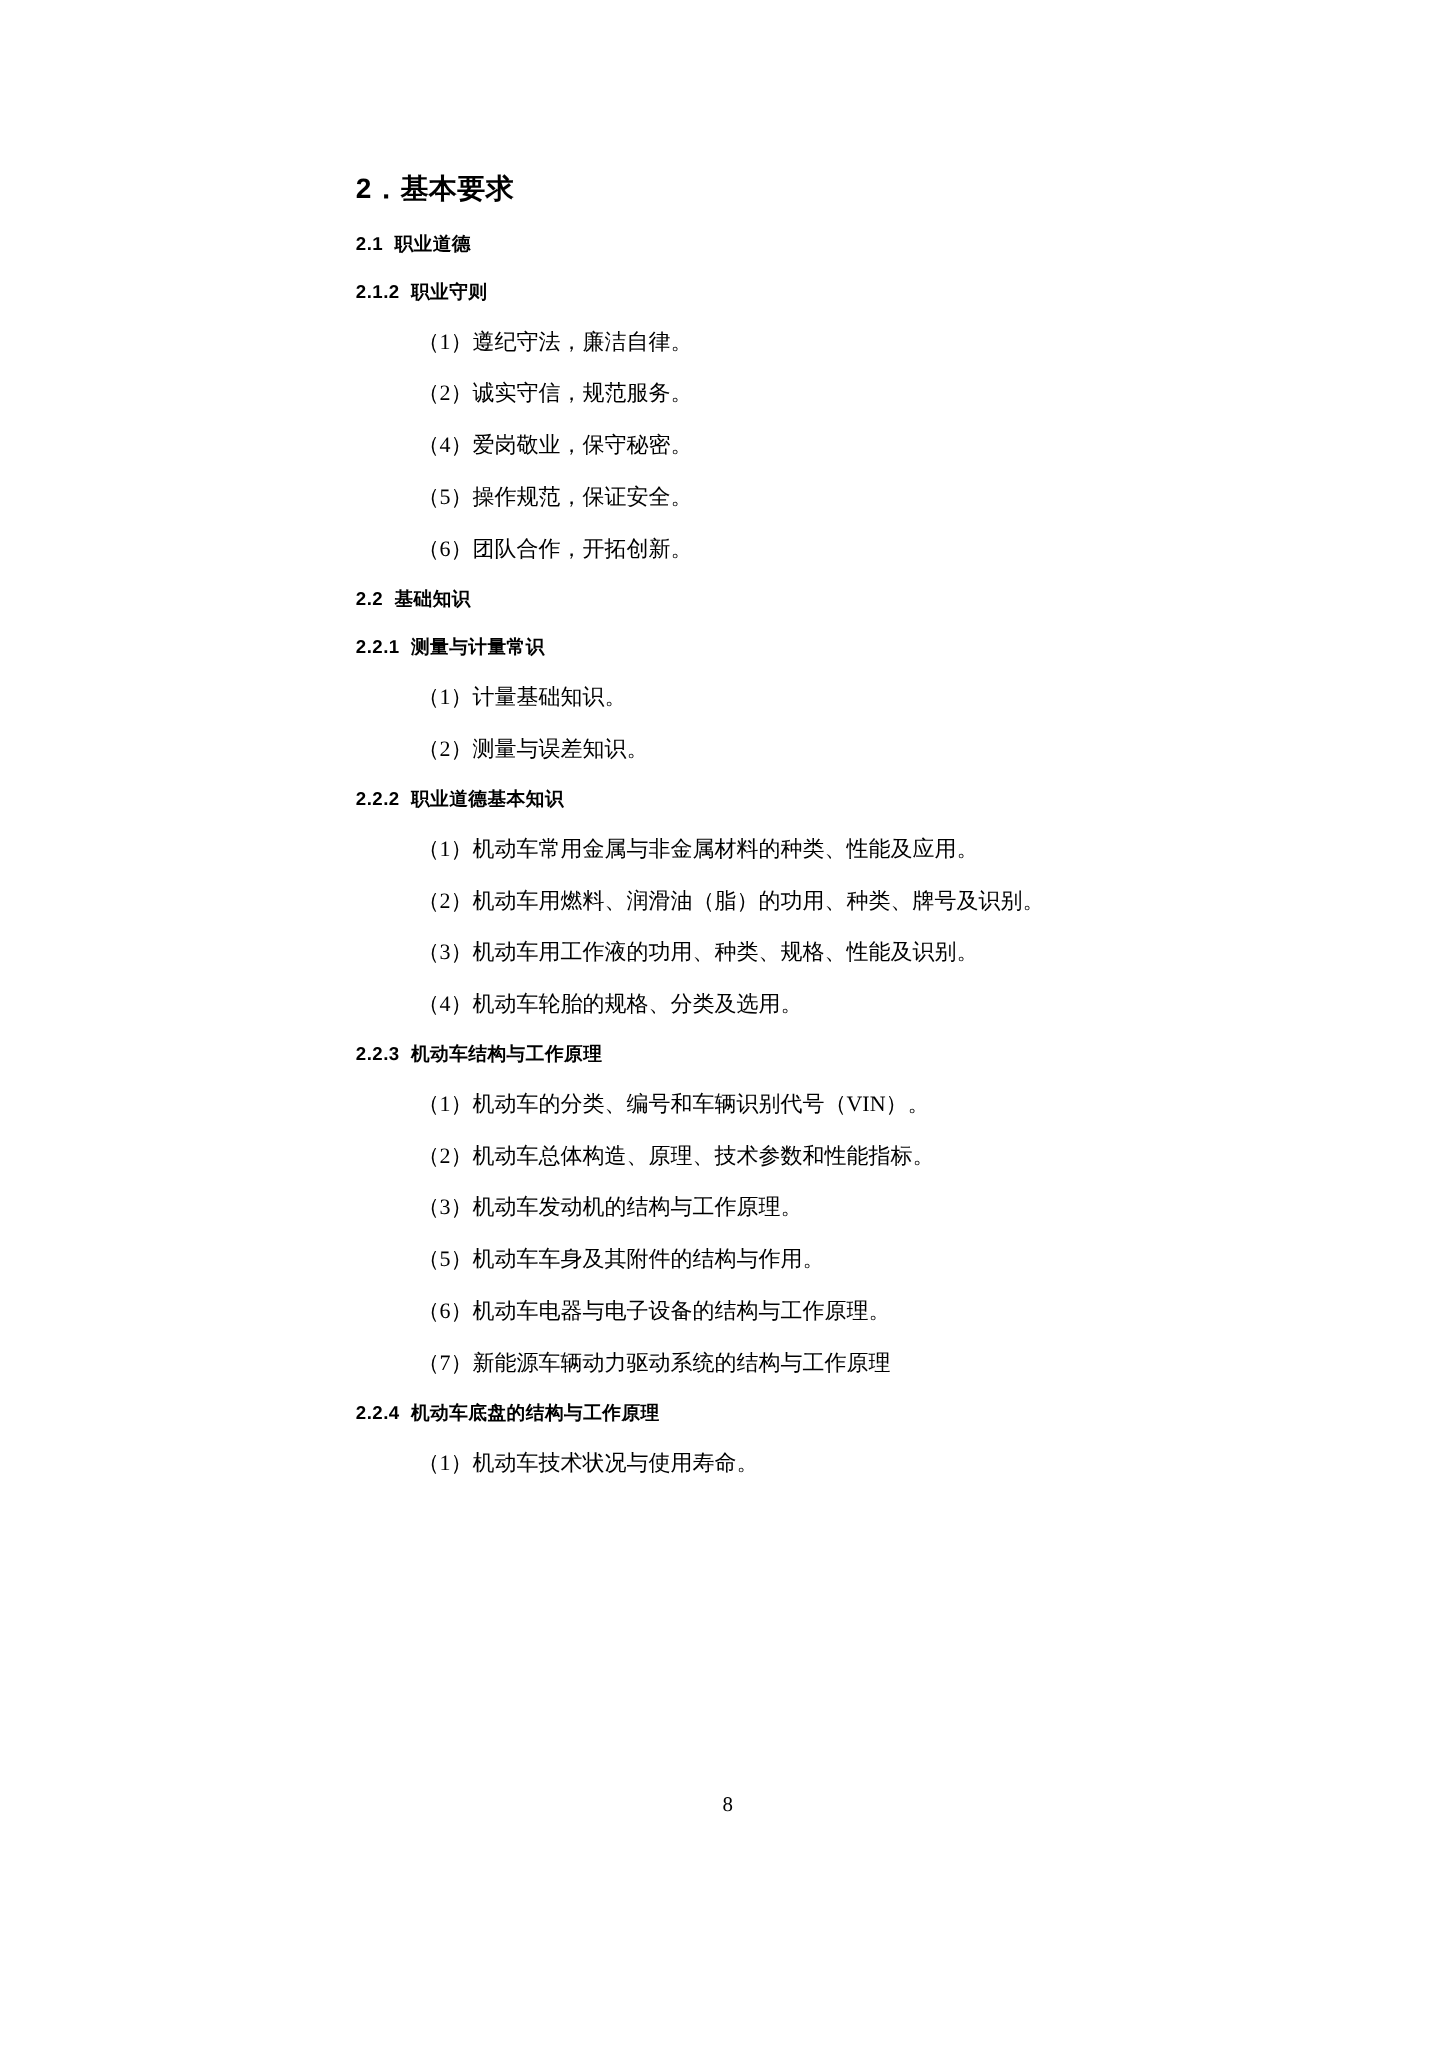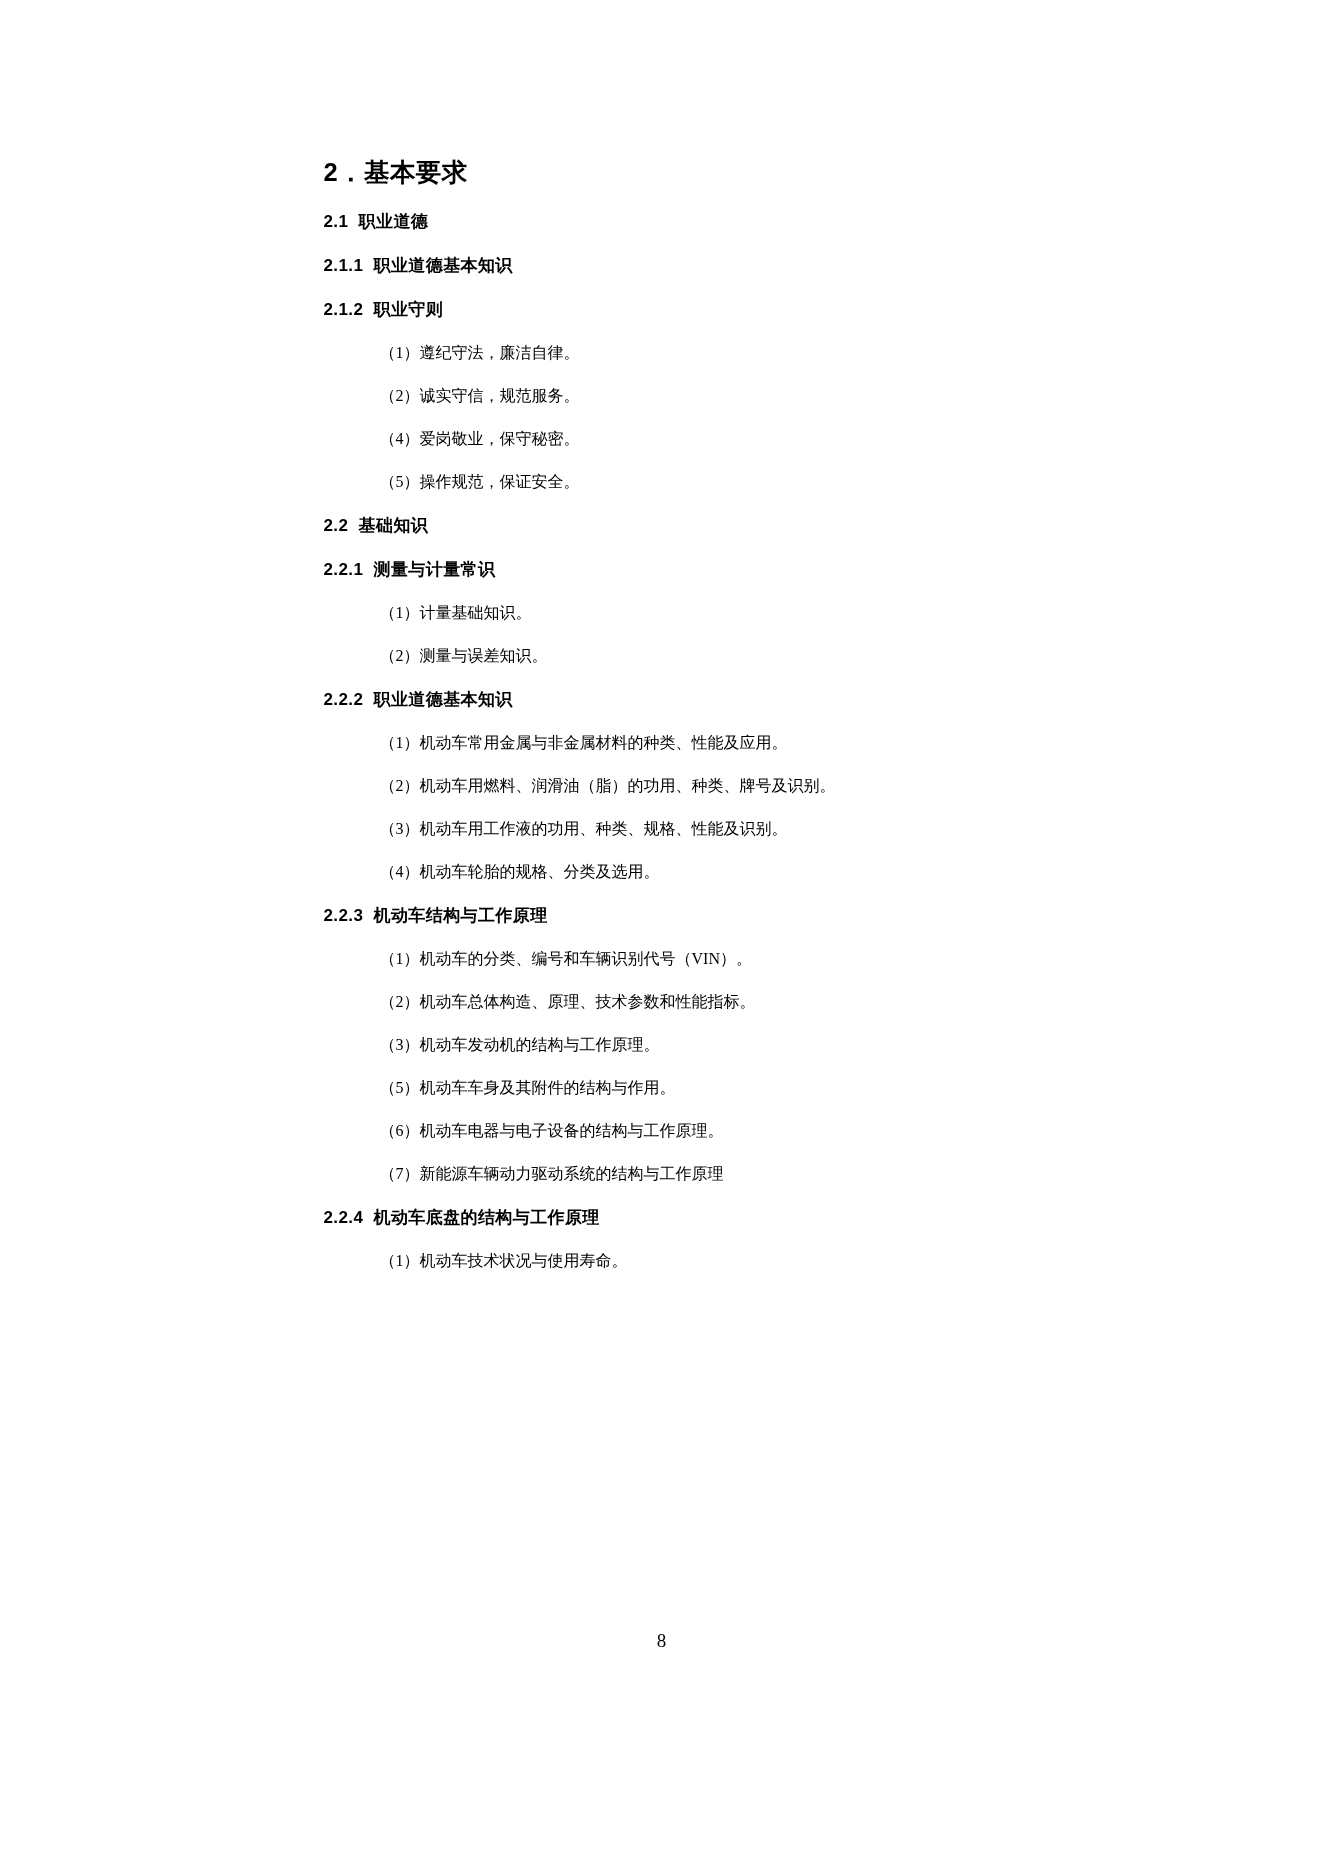--- a/index.html
+++ b/index.html
@@ -30,21 +30,21 @@
     line-height: 1.0;
     margin: 0 0 27px 0;
     letter-spacing: 0.4px;
     white-space: pre;
   }
   .heading.lvl1 {
     font-size: 25.5px;
   }
   .item {
     font-family: "Liberation Serif", "DejaVu Serif", serif;
-    font-size: 16px;
+    font-size: 20px;
     line-height: 1.0;
     margin: 0 0 27px 0;
     padding-left: 56px;
     white-space: pre;
   }
   .page-number {
     position: absolute;
     left: 0;
     right: 0;
     top: 1630px;
@@ -55,27 +55,27 @@
   }
 </style>
 </head>
 <body>
 
 <div class="page">
   <div class="content">
 
     <div class="heading lvl1">2．基本要求</div>
     <div class="heading">2.1  职业道德</div>
-    <div class="heading">2.1.1  职业道德基本知识</div>
     <div class="heading">2.1.2  职业守则</div>
 
     <div class="item">（1）遵纪守法，廉洁自律。</div>
     <div class="item">（2）诚实守信，规范服务。</div>
     <div class="item">（4）爱岗敬业，保守秘密。</div>
     <div class="item">（5）操作规范，保证安全。</div>
+    <div class="item">（6）团队合作，开拓创新。</div>
 
     <div class="heading">2.2  基础知识</div>
     <div class="heading">2.2.1  测量与计量常识</div>
 
     <div class="item">（1）计量基础知识。</div>
     <div class="item">（2）测量与误差知识。</div>
 
     <div class="heading">2.2.2  职业道德基本知识</div>
 
     <div class="item">（1）机动车常用金属与非金属材料的种类、性能及应用。</div>

